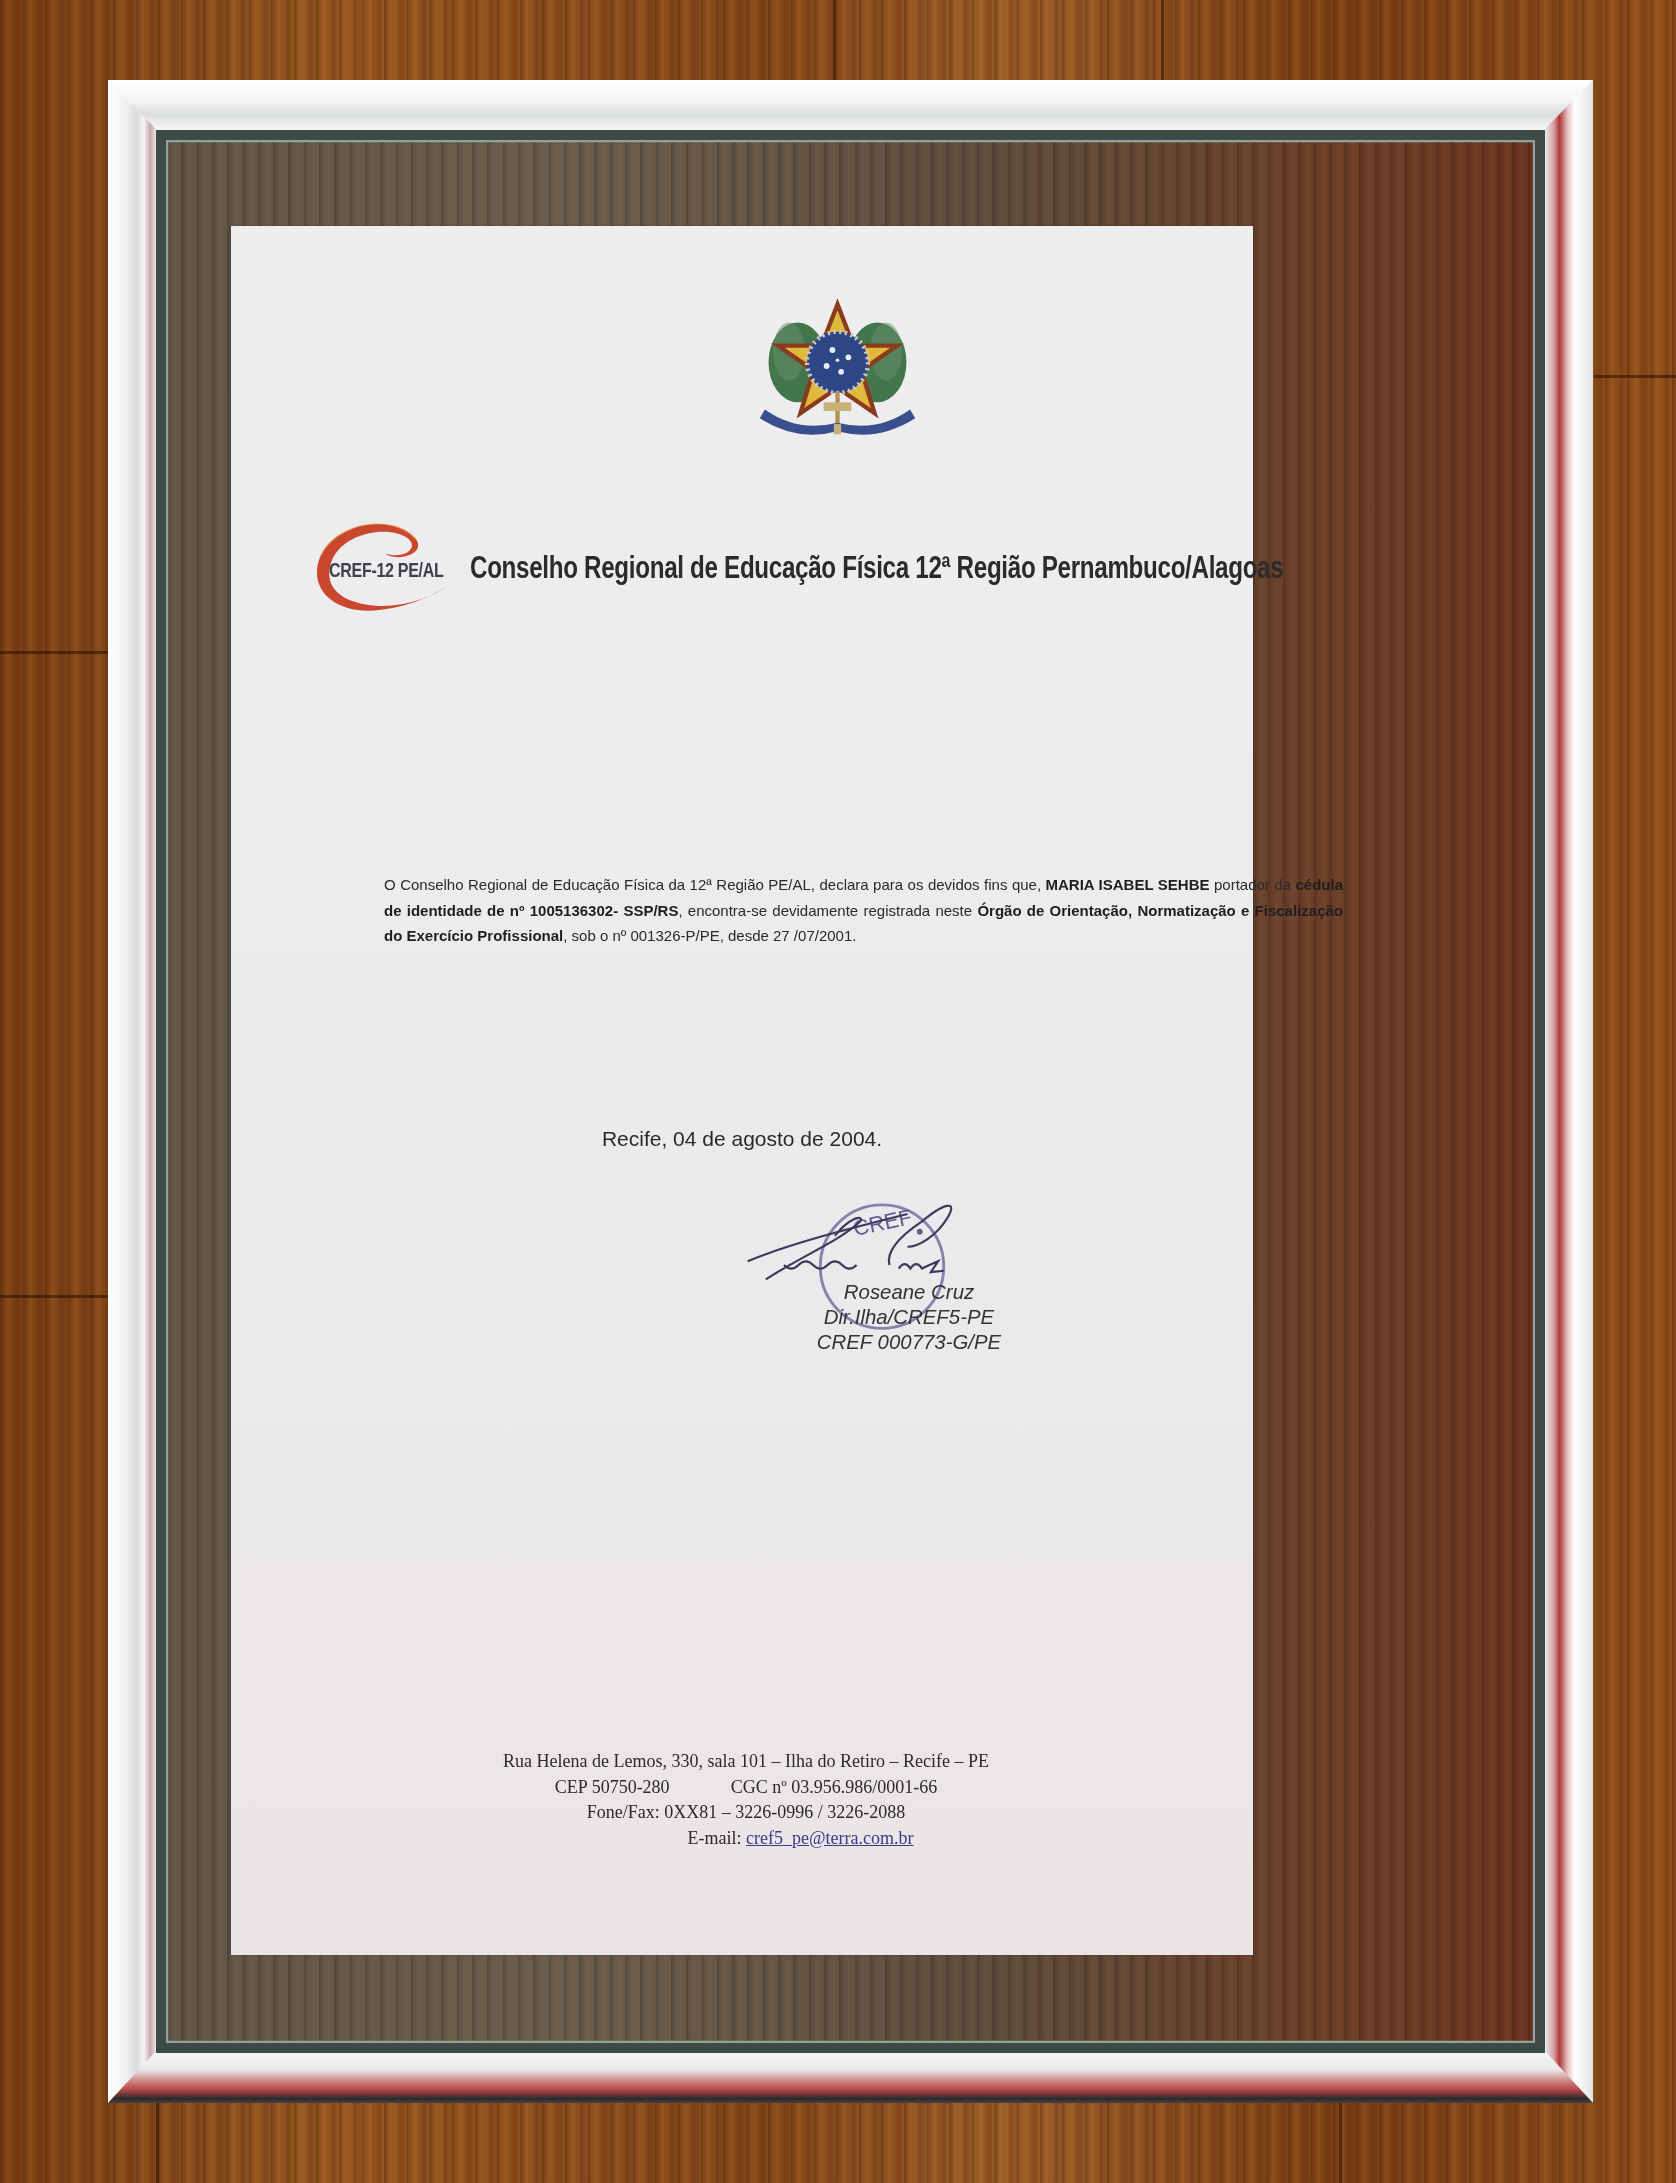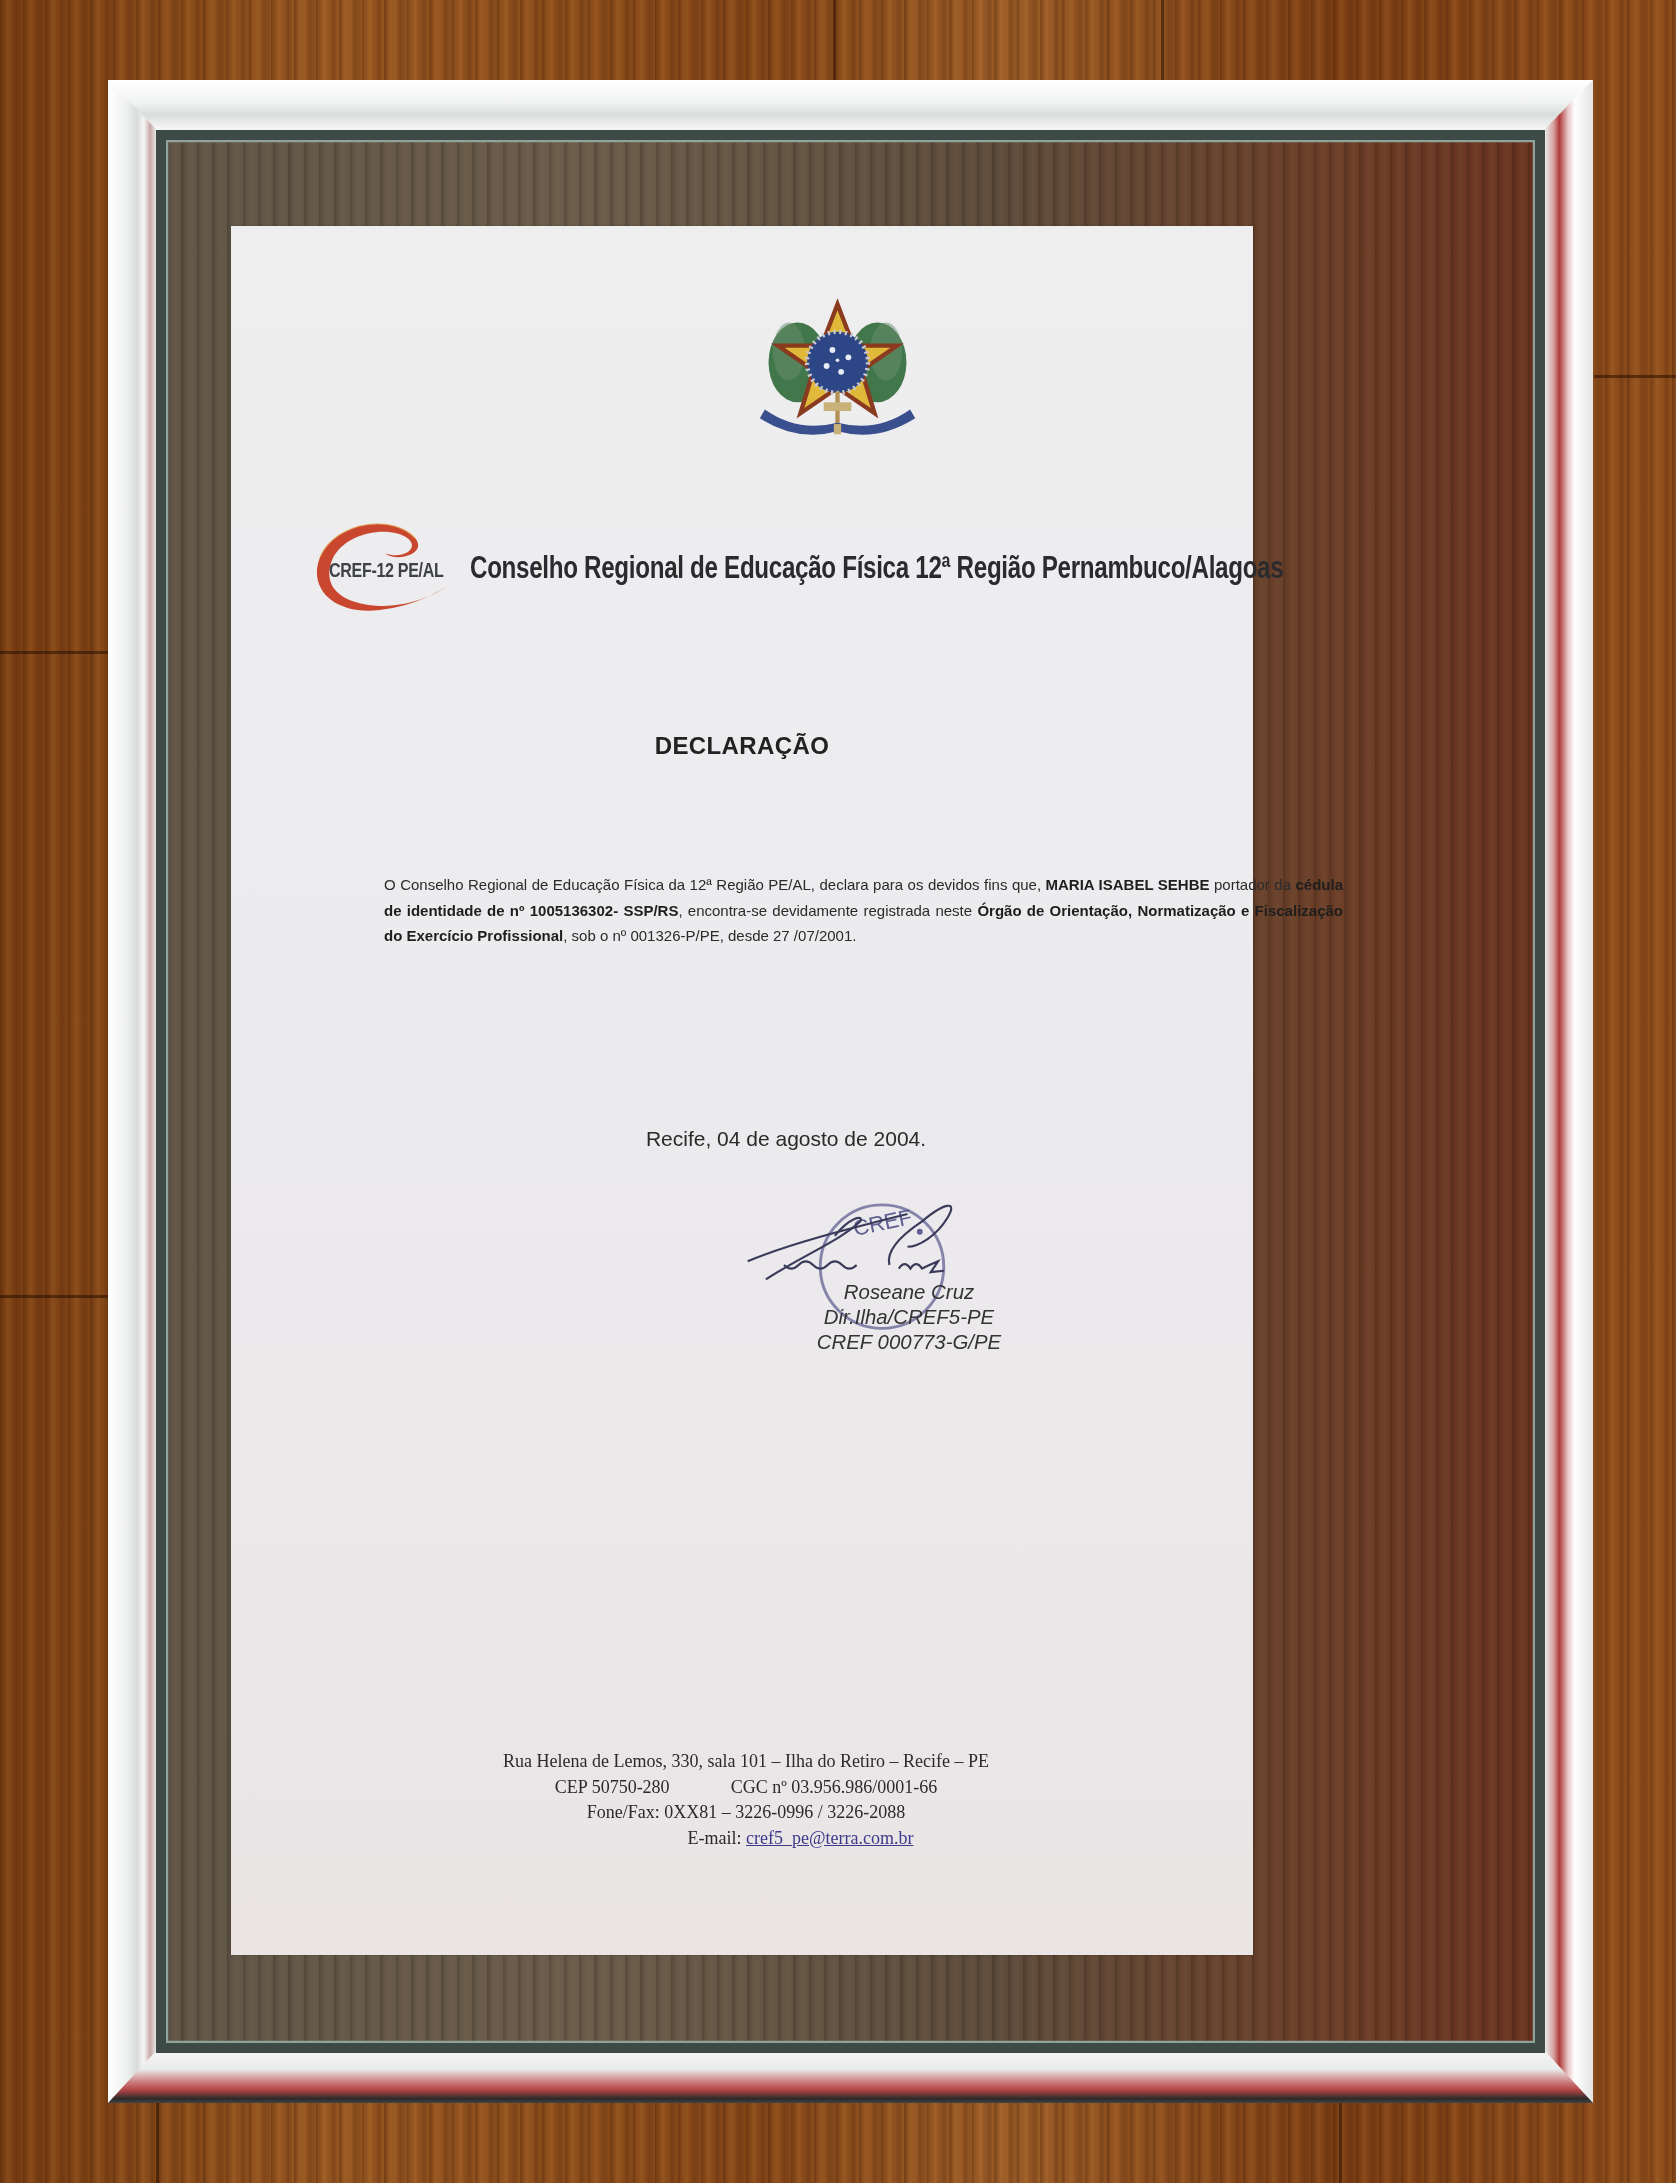--- a/index.html
+++ b/index.html
@@ -98,21 +98,21 @@
 
     .body-text {
       position: absolute; left: 153px; top: 646px; width: 959px;
       font-size: 15px; line-height: 25.5px; color: #2a2a2a;
       text-align: justify;
     }
     .body-text b { font-weight: bold; color: #1e1e1e; }
 
     .date {
       position: absolute; left: 0; width: 100%; top: 901px;
-      text-align: center; font-size: 21px; color: #2a2a2a; margin-left: 44px;
+      text-align: center; font-size: 21px; color: #2a2a2a;
     }
 
     .signature-block {
       position: absolute; left: 509px; top: 959px; width: 306px; height: 175px;
     }
     .stamp {
       position: absolute; left: 69px; top: 8.7px; width: 146px; height: 138px;
     }
     .sig-lines {
       position: absolute; left: 16px; top: 95px; width: 306px;
@@ -183,21 +183,20 @@
         <path d="M150,30 C120,-5 40,5 18,55 C0,100 40,135 100,128 C150,122 190,100 200,88
                  C185,105 140,125 95,122 C45,118 20,95 35,58 C52,20 115,10 140,30
                  C155,45 130,58 108,50 C122,62 165,52 150,30 Z" fill="#c8472e"></path>
         <path d="M150,30 C120,-5 40,5 18,55" fill="none" stroke="#e9a24a" stroke-width="2" opacity="0.6"></path>
       </svg>
       <div class="logo-text">CREF-12 PE/AL</div>
     </div>
     <div class="org-name">Conselho Regional de Educação Física 12ª Região Pernambuco/Alagoas</div>
   </div>
 
-  <div class="title">DECLARAÇÃO</div>
 
   <div class="body-text">
     <span>O Conselho Regional de Educação Física da 12ª Região PE/AL, declara para os devidos fins que, </span><b>MARIA ISABEL SEHBE</b><span> portador da </span><b>cédula de identidade de nº 1005136302- SSP/RS</b><span>, encontra-se devidamente registrada neste </span><b>Órgão de Orientação, Normatização e Fiscalização do Exercício Profissional</b><span>, sob o nº 001326-P/PE, desde 27 /07/2001.</span>
   </div>
 
   <div class="date">Recife, 04 de agosto de 2004.</div>
 
   <div class="signature-block">
     <svg class="stamp" viewBox="0 0 200 190">
       <circle cx="100" cy="100" r="85" fill="none" stroke="#6a6a9a" stroke-width="4" opacity="0.8"></circle>

